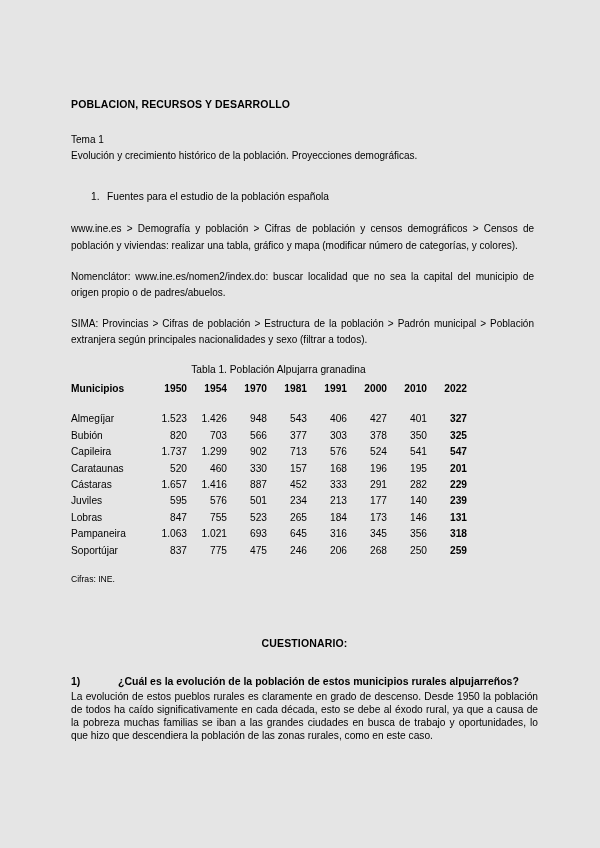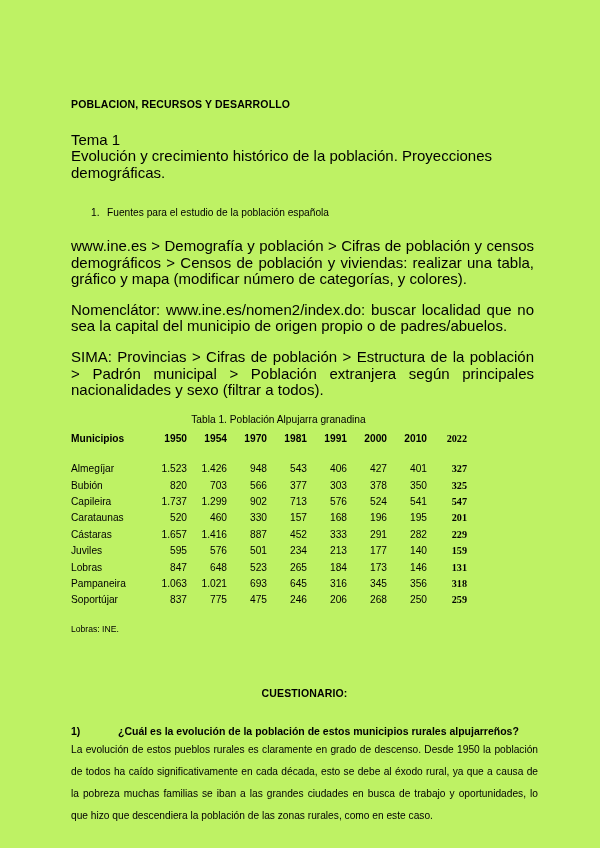--- a/index.html
+++ b/index.html
@@ -13,33 +13,33 @@
     position: relative;
     font-family: "Liberation Sans", sans-serif;
     color: #000000;
     -webkit-font-smoothing: antialiased;
   }
   .page {
     position: absolute;
     left: 0; top: 0;
     width: 600px;
     height: 848px;
-    background: #bef264;
+    background: #e5e5e5;
     box-sizing: border-box;
     padding: 98px 62px 0 71px;
   }
   .doc-title {
     font-size: 10.5px;
     font-weight: bold;
     letter-spacing: 0.15px;
     margin: 0 0 21px 0;
     line-height: 1.2;
   }
   .para {
-    font-size: 15px;
+    font-size: 10px;
     line-height: 16.6px;
     margin: 0 4px 14px 0;
     text-align: justify;
     text-justify: inter-word;
   }
   .para.tight {
     margin-bottom: 0;
   }
   .para.nojust {
     text-align: left;
@@ -88,21 +88,20 @@
     text-align: left;
     width: 76px;
   }
   table.pop th.yr, table.pop td.val {
     text-align: right;
     width: 34px;
     padding-left: 6px;
   }
   table.pop td.val.last, table.pop th.yr.last {
     font-weight: bold;
-    font-family: Liberation Serif, serif;
   }
   .fuente {
     font-size: 8.6px;
     margin: 14px 0 0 0;
     line-height: 12px;
   }
   .section-head {
     font-size: 10.5px;
     font-weight: bold;
     letter-spacing: 0.15px;
@@ -114,21 +113,21 @@
     font-weight: bold;
     line-height: 16.6px;
     margin: 24px 0 0 0;
   }
   .question .qnum {
     display: inline-block;
     width: 47px;
   }
   .answer {
     font-size: 10.2px;
-    line-height: 22px;
+    line-height: 13px;
     margin: 0;
     text-align: justify;
     text-justify: inter-word;
   }
 </style>
 </head>
 <body>
 
 <div class="page">
 
@@ -223,26 +222,26 @@
         </tr>
         <tr>
           <td class="muni">Juviles</td>
           <td class="val">595</td>
           <td class="val">576</td>
           <td class="val">501</td>
           <td class="val">234</td>
           <td class="val">213</td>
           <td class="val">177</td>
           <td class="val">140</td>
-          <td class="val last">159</td>
+          <td class="val last">239</td>
         </tr>
         <tr>
           <td class="muni">Lobras</td>
           <td class="val">847</td>
-          <td class="val">648</td>
+          <td class="val">755</td>
           <td class="val">523</td>
           <td class="val">265</td>
           <td class="val">184</td>
           <td class="val">173</td>
           <td class="val">146</td>
           <td class="val last">131</td>
         </tr>
         <tr>
           <td class="muni">Pampaneira</td>
           <td class="val">1.063</td>
@@ -261,21 +260,21 @@
           <td class="val">475</td>
           <td class="val">246</td>
           <td class="val">206</td>
           <td class="val">268</td>
           <td class="val">250</td>
           <td class="val last">259</td>
         </tr>
       </tbody>
     </table>
 
-    <p class="fuente">Lobras: INE.</p>
+    <p class="fuente">Cifras: INE.</p>
   </div>
 
   <h2 class="section-head">CUESTIONARIO:</h2>
 
   <p class="question">
     <span class="qnum">1)</span><span>¿Cuál es la evolución de la población de estos municipios rurales alpujarreños?</span>
   </p>
 
   <p class="answer">La evolución de estos pueblos rurales es claramente en grado de descenso. Desde 1950 la población de todos ha caído significativamente en cada década, esto se debe al éxodo rural, ya que a causa de la pobreza muchas familias se iban a las grandes ciudades en busca de trabajo y oportunidades, lo que hizo que descendiera la población de las zonas rurales, como en este caso.</p>
 

